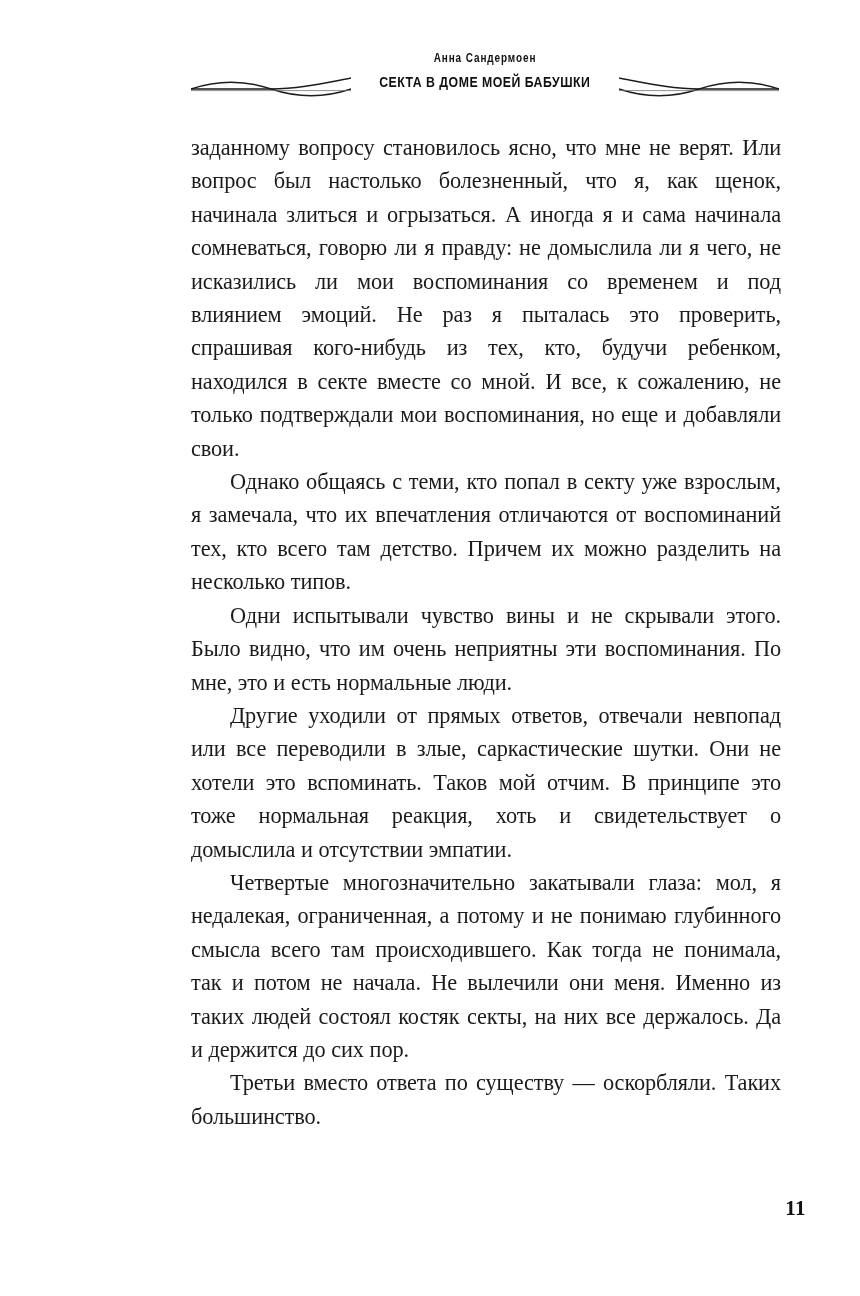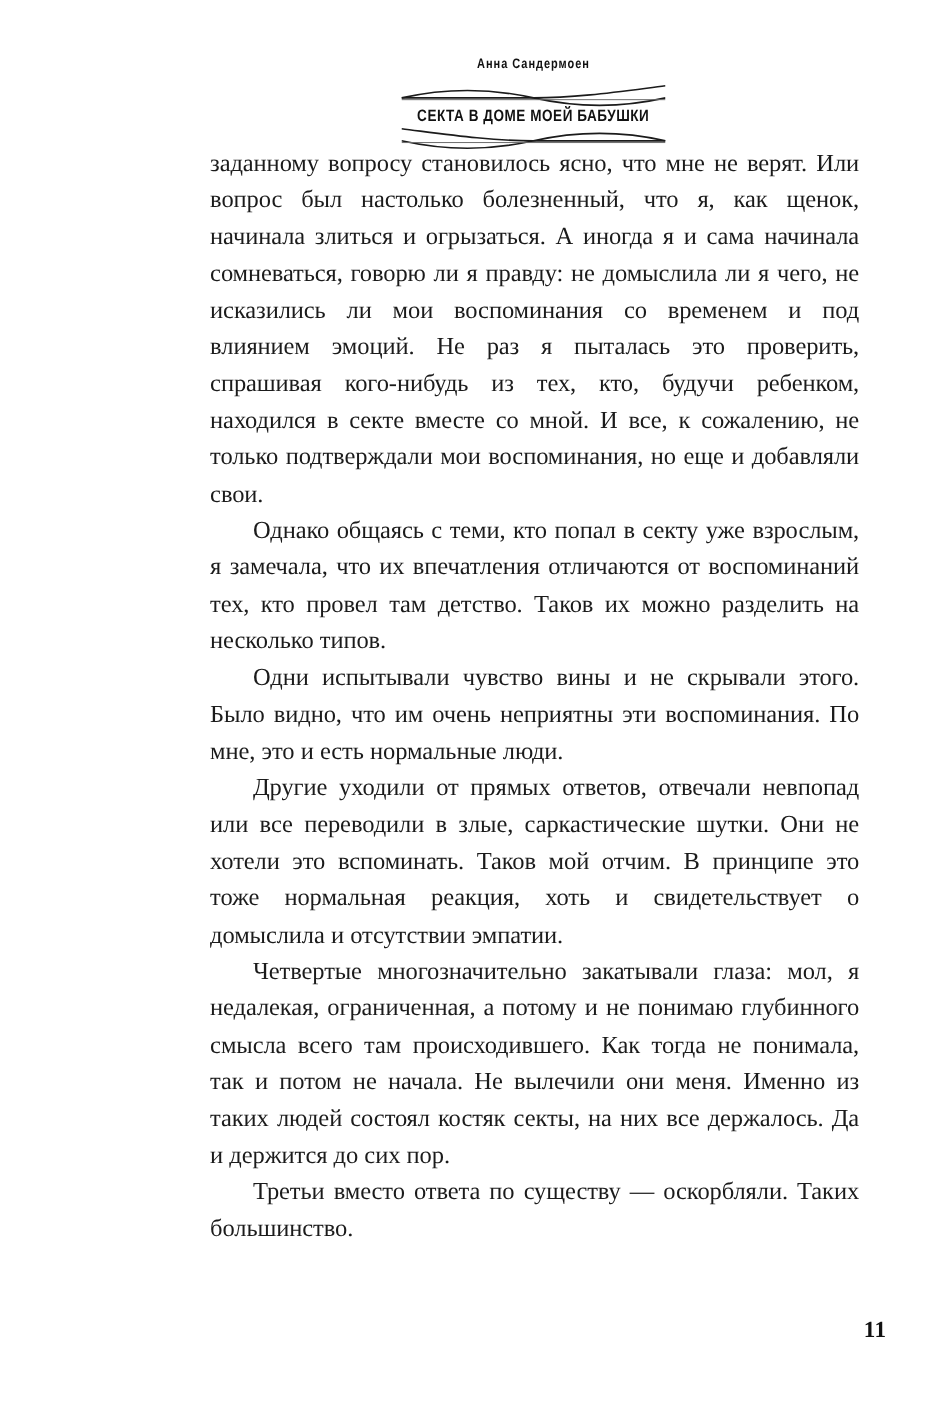--- a/index.html
+++ b/index.html
@@ -35,25 +35,23 @@
     letter-spacing: 1.1px;
     color: #111111;
     line-height: 1;
     transform: scaleX(0.80);
     transform-origin: center center;
     white-space: nowrap;
   }
 
   .running-head-rule {
     display: flex;
-    align-items: center;
     justify-content: center;
     margin-top: 9px;
     gap: 0px;
-    flex-direction: column;
   }
 
   .rule-orn {
     flex: 1 1 0;
     height: 24px;
     display: block;
     min-width: 0;
   }
   .rule-orn svg { display: block; width: 100%; height: 24px; }
 
@@ -133,21 +131,21 @@
           <path d="M0,15 C40,24 80,24 120,15 C160,6 200,6 240,15" fill="none" stroke="#1b1b1b" stroke-width="1.5"></path>
           <path d="M0,16.6 L240,16.6" fill="none" stroke="#6a6a6a" stroke-width="0.9"></path>
         </svg>
       </span>
 
     </div>
   </div>
 
   <div class="body-col">
     <p class="para">заданному вопросу становилось ясно, что мне не верят. Или вопрос был настолько болезненный, что я, как щенок, начинала злиться и огрызаться. А иногда я и сама начинала сомневаться, говорю ли я правду: не домыслила ли я чего, не исказились ли мои воспоминания со временем и под влиянием эмоций. Не раз я пыталась это проверить, спрашивая кого-нибудь из тех, кто, будучи ребенком, находился в секте вместе со мной. И все, к сожалению, не только подтверждали мои воспоминания, но еще и добавляли свои.</p>
-    <p class="para indent">Однако общаясь с теми, кто попал в секту уже взрослым, я замечала, что их впечатления отличаются от воспоминаний тех, кто провел там детство. Таков их можно разделить на несколько типов.</p>
+    <p class="para indent">Однако общаясь с теми, кто попал в секту уже взрослым, я замечала, что их впечатления отличаются от воспоминаний тех, кто всего там детство. Причем их можно разделить на несколько типов.</p>
     <p class="para indent">Одни испытывали чувство вины и не скрывали этого. Было видно, что им очень неприятны эти воспоминания. По мне, это и есть нормальные люди.</p>
     <p class="para indent">Другие уходили от прямых ответов, отвечали невпопад или все переводили в злые, саркастические шутки. Они не хотели это вспоминать. Таков мой отчим. В принципе это тоже нормальная реакция, хоть и свидетельствует о домыслила и отсутствии эмпатии.</p>
     <p class="para indent">Четвертые многозначительно закатывали глаза: мол, я недалекая, ограниченная, а потому и не понимаю глубинного смысла всего там происходившего. Как тогда не понимала, так и потом не начала. Не вылечили они меня. Именно из таких людей состоял костяк секты, на них все держалось. Да и держится до сих пор.</p>
     <p class="para indent">Третьи вместо ответа по существу — оскорбляли. Таких большинство.</p>
   </div>
 
   <div class="folio">11</div>
 
 </div>
 

